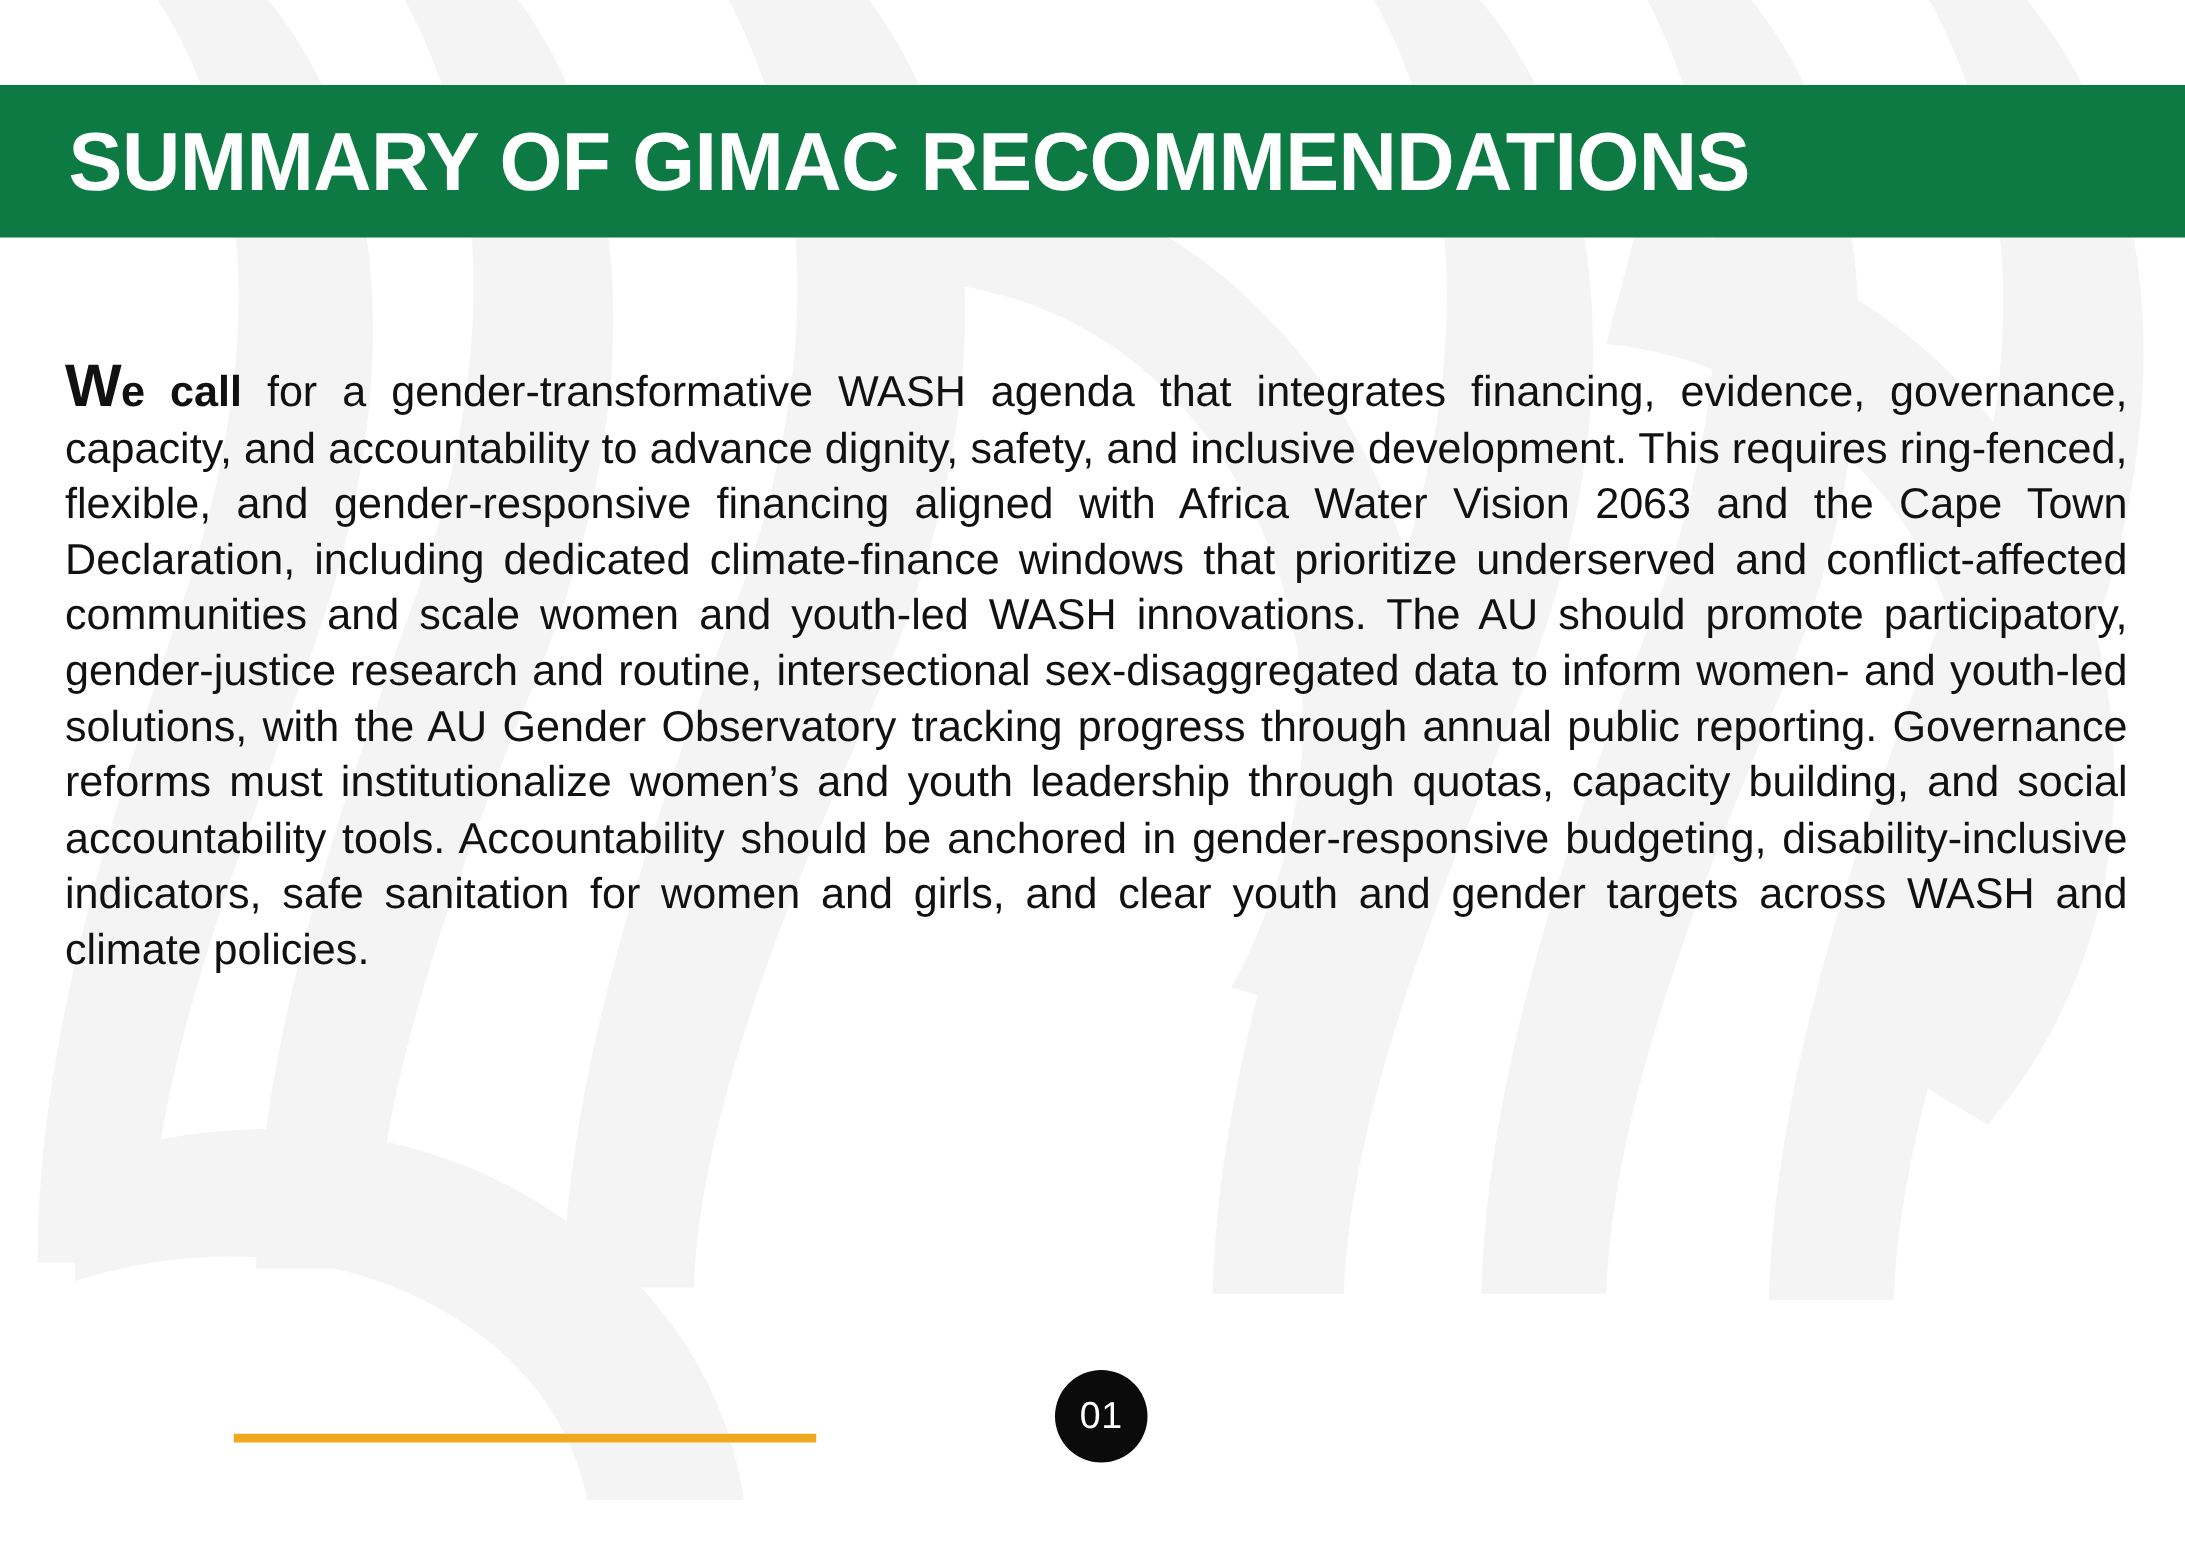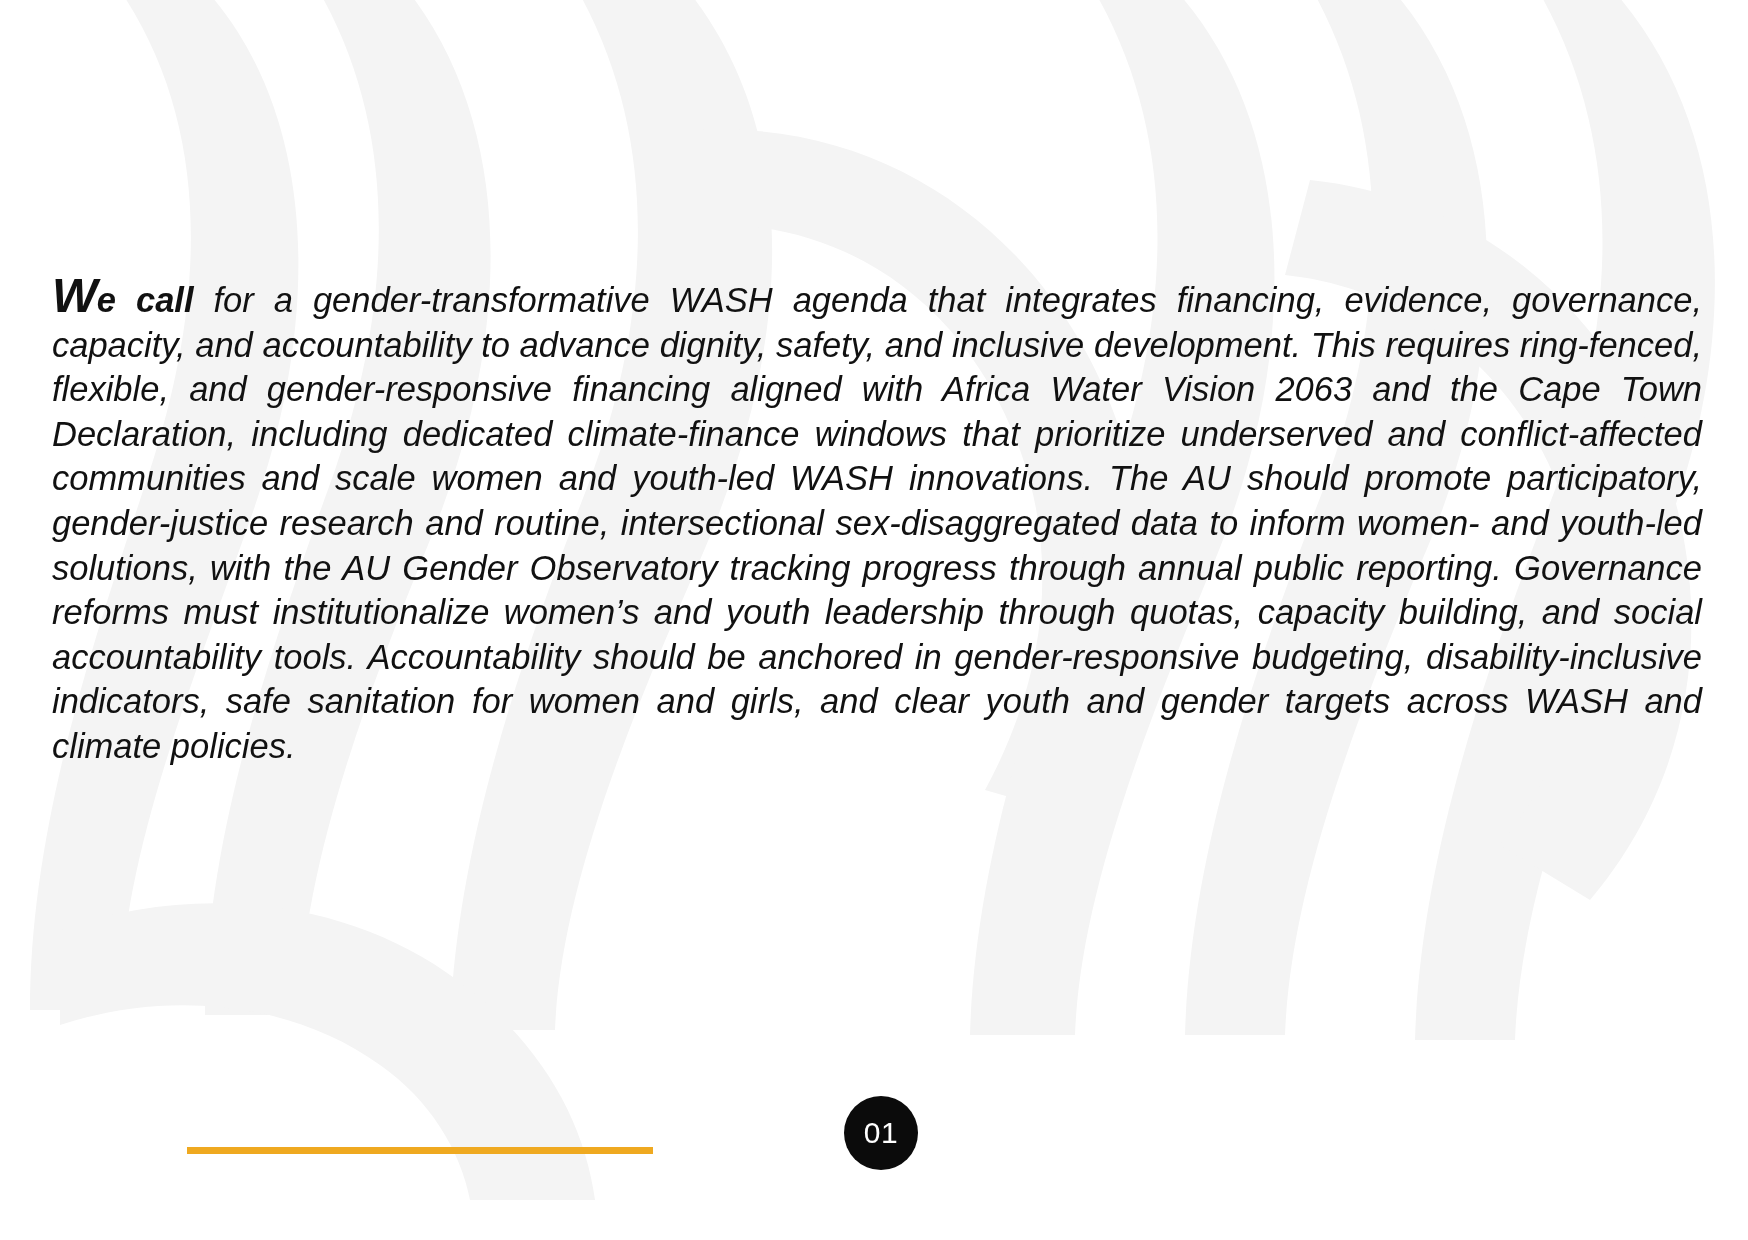--- a/index.html
+++ b/index.html
@@ -57,24 +57,23 @@
     letter-spacing: -0.5px;
     white-space: nowrap;
     transform: scaleX(0.98);
     transform-origin: left center;
   }
 
   
   #body-block {
     position: absolute;
     left: 52px;
-    top: 278px;
+    top: 292px;
     width: 1650px;
     z-index: 2;
-    font-style: italic;
   }
   #body-paragraph {
     margin: 0;
     color: #111111;
     font-family: "Liberation Sans", sans-serif;
     font-size: 34.5px;
     line-height: 44.6px;
     text-align: justify;
     text-justify: inter-word;
     font-weight: normal;
@@ -134,20 +133,23 @@
       <path d="M640 -60 C 810 90, 800 330, 700 560 C 620 740, 560 900, 555 1030 L 450 1030 C 455 850, 520 660, 590 480 C 660 290, 660 95, 545 -60 Z"></path>
       <path d="M700 130 C 900 120, 1060 250, 1120 430 C 1165 560, 1150 700, 1090 820 L 985 790 C 1045 680, 1060 560, 1020 450 C 965 300, 840 215, 690 225 Z"></path>
       <path d="M1120 -60 C 1300 70, 1310 330, 1215 560 C 1140 740, 1080 900, 1075 1035 L 970 1035 C 975 855, 1040 665, 1110 485 C 1180 295, 1180 95, 1060 -60 Z"></path>
       <path d="M1340 -60 C 1520 80, 1520 340, 1420 565 C 1345 745, 1290 900, 1285 1035 L 1185 1035 C 1190 855, 1255 665, 1325 485 C 1395 295, 1395 95, 1280 -60 Z"></path>
       <path d="M1560 -60 C 1745 85, 1750 345, 1650 570 C 1575 750, 1520 905, 1515 1040 L 1415 1040 C 1420 860, 1485 670, 1555 490 C 1625 300, 1625 100, 1505 -60 Z"></path>
       <path d="M1310 180 C 1500 200, 1640 340, 1680 520 C 1712 665, 1675 800, 1590 900 L 1500 845 C 1570 760, 1600 650, 1575 540 C 1540 390, 1425 290, 1285 275 Z"></path>
       <path d="M60 930 C 200 880, 360 900, 470 990 C 545 1050, 585 1125, 595 1200 L 470 1200 C 460 1150, 430 1100, 380 1065 C 290 1000, 165 990, 60 1025 Z"></path>
     </g>
   </svg>
 
+  <div id="header-band">
+    <h1 id="slide-title">SUMMARY OF GIMAC RECOMMENDATIONS</h1>
+  </div>
 
   <div id="body-block">
     <p id="body-paragraph"><span class="dropcap">W</span><span class="lead-bold">e call</span><span class="body-rest"> for a gender-transformative WASH agenda that integrates financing, evidence, governance, capacity, and accountability to advance dignity, safety, and inclusive development. This requires ring-fenced, flexible, and gender-responsive financing aligned with Africa Water Vision 2063 and the Cape Town Declaration, including dedicated climate-finance windows that prioritize underserved and conflict-affected communities and scale women and youth-led WASH innovations. The AU should  promote participatory, gender-justice research and routine, intersectional sex-disaggregated data to inform women- and youth-led solutions, with the AU Gender Observatory tracking progress through annual public reporting. Governance reforms must institutionalize women’s and youth leadership through quotas, capacity building, and social accountability tools. Accountability should be anchored in gender-responsive budgeting, disability-inclusive indicators, safe sanitation for women and girls, and clear youth and gender targets across WASH and climate policies.</span></p>
   </div>
 
   <div id="footer-rule"></div>
 
   <div id="page-badge">
     <span id="page-badge-number">01</span>
   </div>

